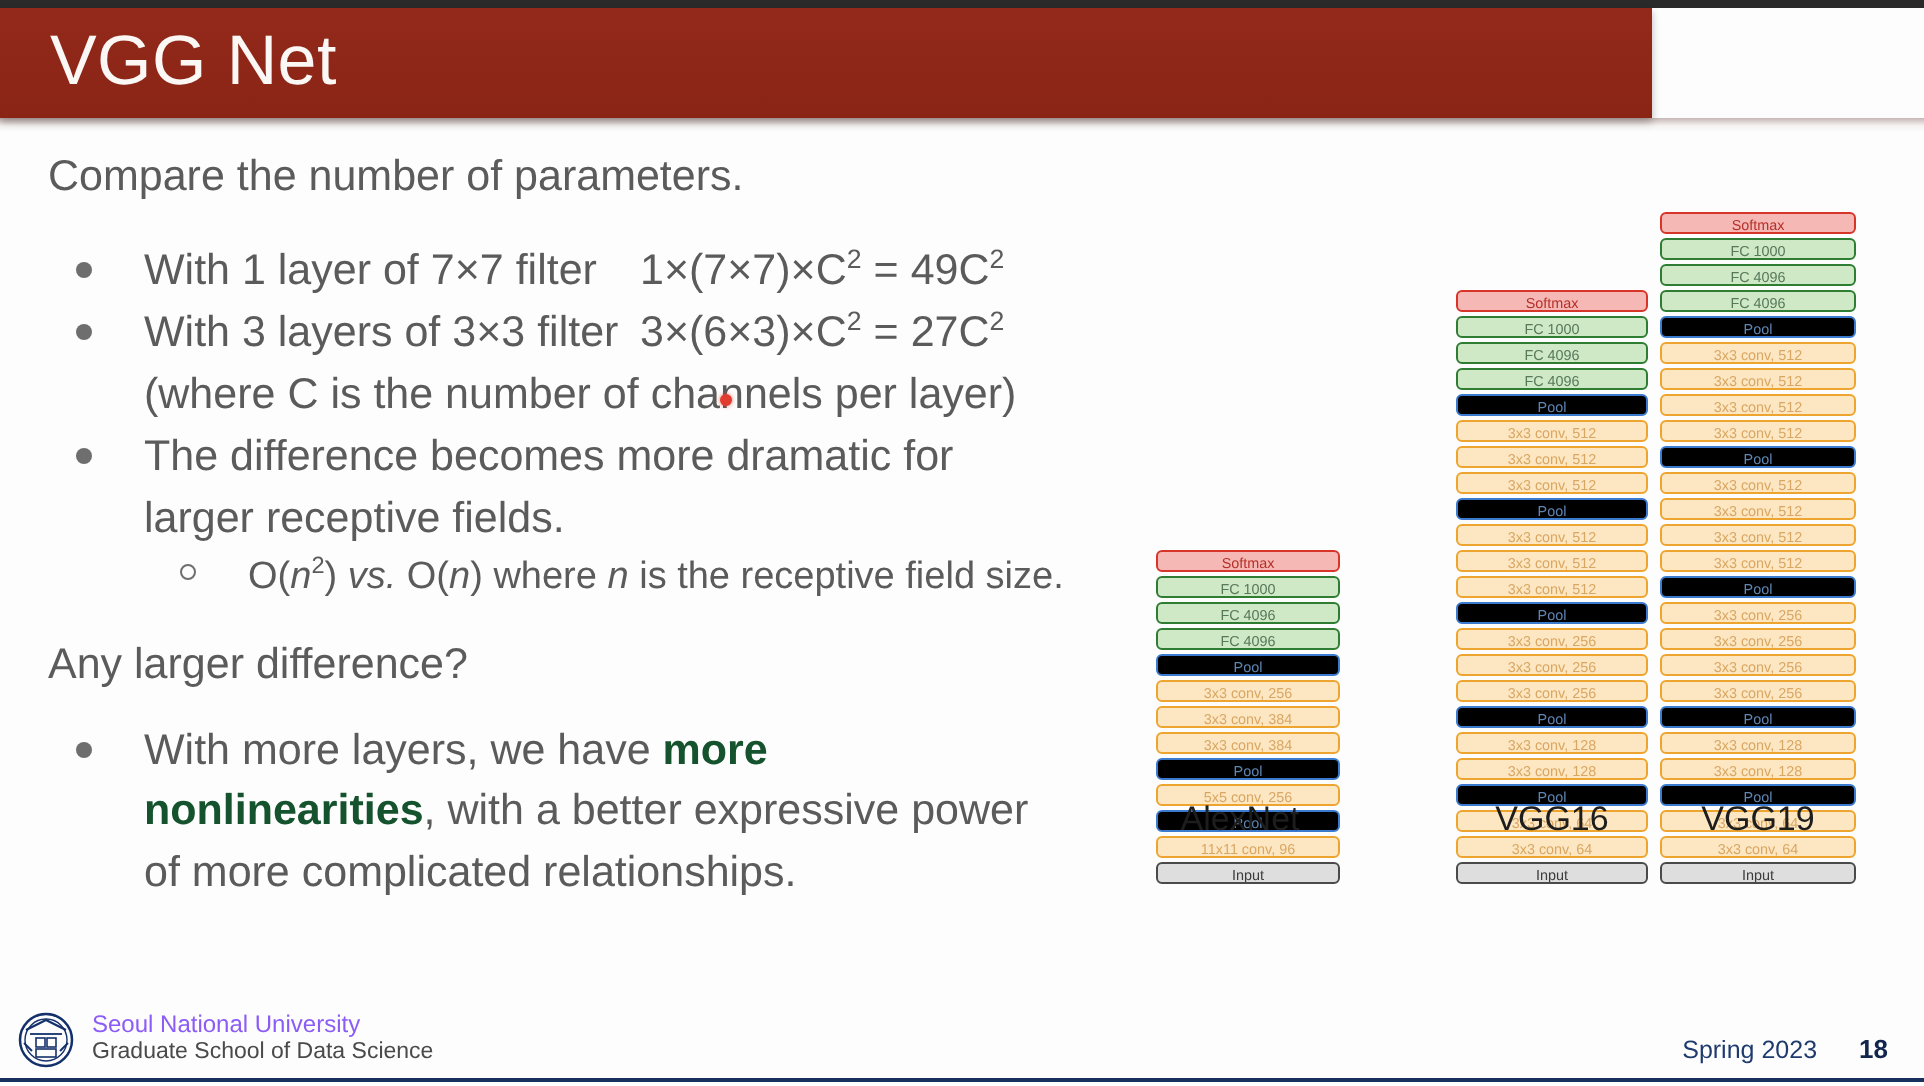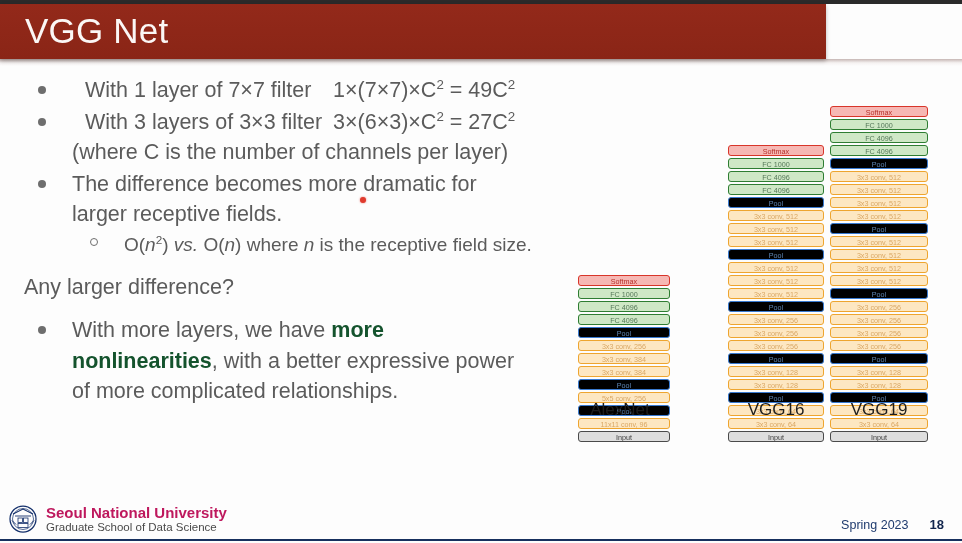--- a/index.html
+++ b/index.html
@@ -38,21 +38,21 @@
   .lead{font-size:21.5px;line-height:1.25;margin:0 0 18px 0;color:#5b5b5b;}
   .blist{list-style:none;margin:0;padding:0;}
   .blist li{
     position:relative;padding-left:48px;margin-bottom:1px;
     font-size:21.5px;line-height:1.42;color:#5b5b5b;
   }
   .blist li .dot{
     position:absolute;left:14px;top:11px;width:8px;height:8px;border-radius:50%;
     background:#6e6e6e;
   }
-  .row-flex{display:flex;margin-left:13px;}
+  .row-flex{display:flex;}
   .row-flex .lhs{width:248px;flex:none;}
   .row-flex .rhs{white-space:nowrap;}
   sup{font-size:.62em;vertical-align:super;line-height:0;}
   .sublist{list-style:none;margin:2px 0 0 0;padding:0;}
   .sublist li{
     position:relative;padding-left:52px;font-size:19px;line-height:1.4;color:#5b5b5b;
     margin-bottom:0;
   }
   .sublist li .ring{
     position:absolute;left:18px;top:6px;width:6px;height:6px;border-radius:50%;
@@ -93,21 +93,21 @@
   .col-name{
     position:absolute;bottom:22px;left:0;width:100%;
     text-align:center;font-size:17px;color:#1d1d1d;
   }
   .col-alexnet .col-name{left:-4px;}
 
   
   .footer-rule{position:absolute;left:0;bottom:2px;width:962px;height:2.5px;background:#17305e;}
   .logo-wrap{position:absolute;left:8px;bottom:8px;display:flex;align-items:center;gap:8px;}
   .crest{width:30px;height:30px;flex:none;}
-  .logo-text .l1{font-size:15px;font-weight:700;color:#be185d;line-height:1.15;}
+  .logo-text .l1{font-size:12px;font-weight:400;color:#8b5cf6;line-height:1.15;}
   .logo-text .l2{font-size:11.5px;color:#4a4a4a;line-height:1.2;}
   .footer-meta{
     position:absolute;right:18px;bottom:11px;
     font-size:12.5px;color:#1f3b6e;display:flex;align-items:baseline;gap:21px;justify-content:center;
   }
   .footer-meta .pg{font-weight:700;color:#11254d;font-size:13px;}
 </style>
 </head>
 <body>
 
@@ -115,20 +115,21 @@
 
   <div class="topstrip"></div>
 
   <div class="header">
     <div class="header-title">VGG Net</div>
   </div>
   <div class="header-shadow"></div>
 
   <div class="body-text">
 
+    <p class="lead">Compare the number of parameters.</p>
 
     <ul class="blist">
 
       <li>
         <span class="dot"></span>
         <span class="row-flex">
           <span class="lhs">With 1 layer of 7×7 filter</span>
           <span class="rhs"><span>1×(7×7)×C</span><sup>2</sup><span> = 49C</span><sup>2</sup></span>
         </span>
       </li>

